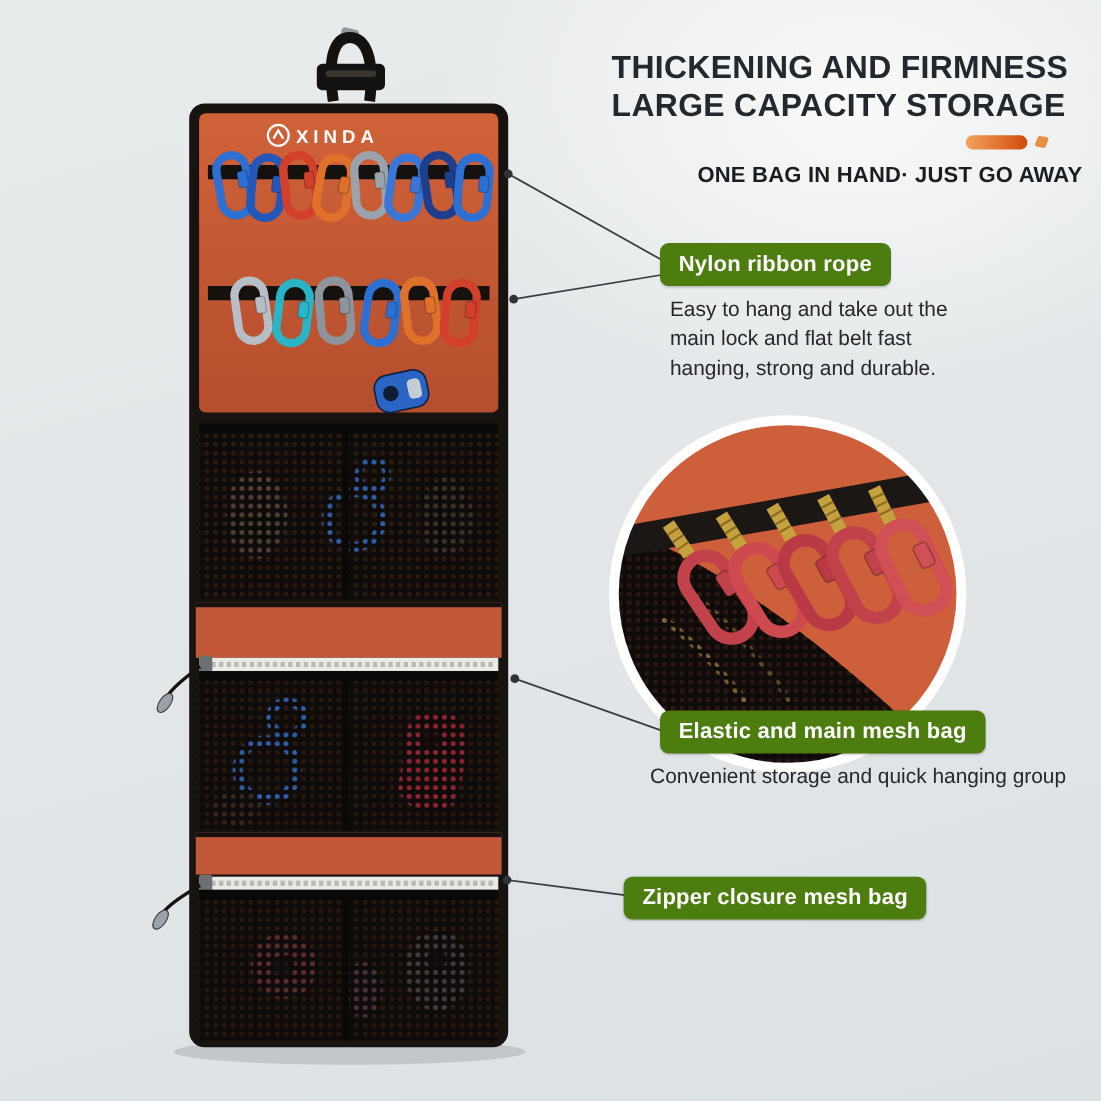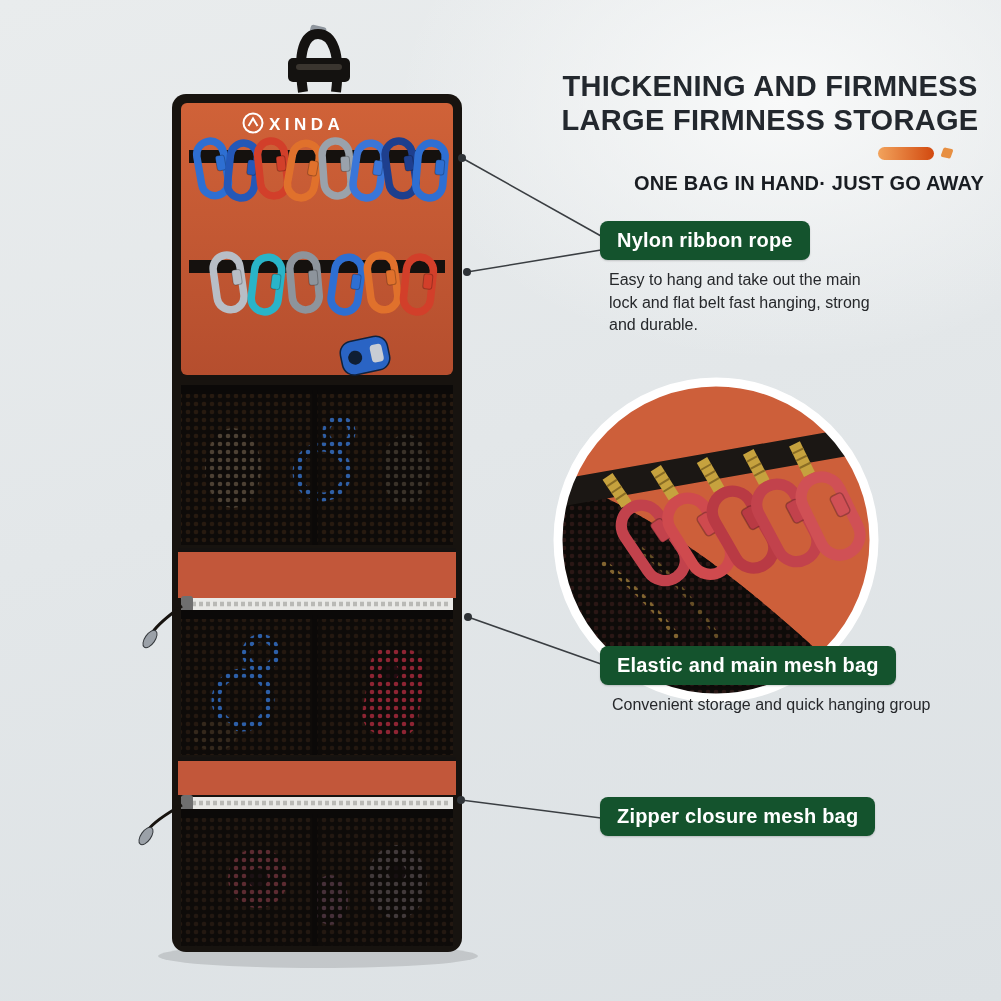--- a/index.html
+++ b/index.html
@@ -5,33 +5,33 @@
   html,body{margin:0;padding:0;}
   body{
     width:1001px;height:1001px;position:relative;overflow:hidden;
     font-family:"Liberation Sans",sans-serif;
     background:
       radial-gradient(ellipse 620px 420px at 78% 10%, #f8f9f9 0%, rgba(248,249,249,0) 62%),
       linear-gradient(165deg,#e9eced 0%,#e3e7e9 45%,#dce1e4 100%);
   }
   .stage{position:absolute;inset:0;}
   svg.photo{position:absolute;left:0;top:0;}
-  .header{position:absolute;left:556px;top:46px;width:428px;text-align:center;color:#23282e;margin-top:24px;}
+  .header{position:absolute;left:556px;top:46px;width:428px;text-align:left;color:#23282e;}
   .title{font-size:29px;font-weight:800;line-height:1.17;letter-spacing:.3px;}
   .swoosh-row{display:flex;justify-content:flex-end;align-items:center;gap:8px;margin:9px 32px 0 0;}
   .swoosh{width:56px;height:13px;border-radius:8px;background:linear-gradient(90deg,#f2a35c,#d2490f);}
   .swoosh-dot{width:10px;height:10px;border-radius:2px;background:#e78f42;transform:rotate(12deg) skewX(-8deg);}
   .tagline{margin-top:12px;padding-left:78px;font-size:20px;font-weight:700;color:#191d22;letter-spacing:.2px;}
   .badge{
-    position:absolute;background:#14532d;color:#fff;
+    position:absolute;background:#4d7c0f;color:#fff;
     font-size:20px;font-weight:600;letter-spacing:.2px;
     padding:8px 17px;border-radius:8px;box-shadow:0 1px 2px rgba(0,0,0,.18);
     white-space:nowrap;
   }
-  .desc{position:absolute;font-size:16px;line-height:1.42;color:#26282b;}
+  .desc{position:absolute;font-size:19px;line-height:1.42;color:#26282b;}
   .desc.nowrap{white-space:nowrap;}
 </style>
 </head>
 <body>
 
 <div class="stage">
 
   <svg class="photo" width="1001" height="1001" viewBox="0 0 1001 1001">
     <defs>
       <linearGradient id="flap" x1="0" y1="0" x2="0" y2="1">
@@ -191,29 +191,29 @@
         <circle cx="462" cy="158" r="4"></circle>
         <circle cx="467" cy="272" r="4"></circle>
         <circle cx="468" cy="617" r="4"></circle>
         <circle cx="461" cy="800" r="4"></circle>
       </g>
     </g>
   </svg>
 
   <div class="header">
     <div class="title">THICKENING AND FIRMNESS</div>
-    <div class="title">LARGE FIRMNESS STORAGE</div>
+    <div class="title">LARGE CAPACITY STORAGE</div>
     <div class="swoosh-row">
       <div class="swoosh"></div>
       <div class="swoosh-dot"></div>
     </div>
     <div class="tagline">ONE BAG IN HAND·  JUST GO AWAY</div>
   </div>
 
   <div class="badge" style="left:600px;top:221px">Nylon ribbon rope</div>
   <div class="desc" style="left:609px;top:269px;width:276px">Easy to hang and take out the main lock and flat belt fast hanging, strong and durable.</div>
 
   <div class="badge" style="left:600px;top:646px">Elastic and main mesh bag</div>
-  <div class="desc nowrap" style="left:612px;top:694px">Convenient storage and quick hanging group</div>
-
-  <div class="badge" style="left:600px;top:797px">Zipper closure mesh bag</div>
+  <div class="desc nowrap" style="left:591px;top:694px">Convenient storage and quick hanging group</div>
+
+  <div class="badge" style="left:567px;top:797px">Zipper closure mesh bag</div>
 
 </div>
 
 </body></html>

